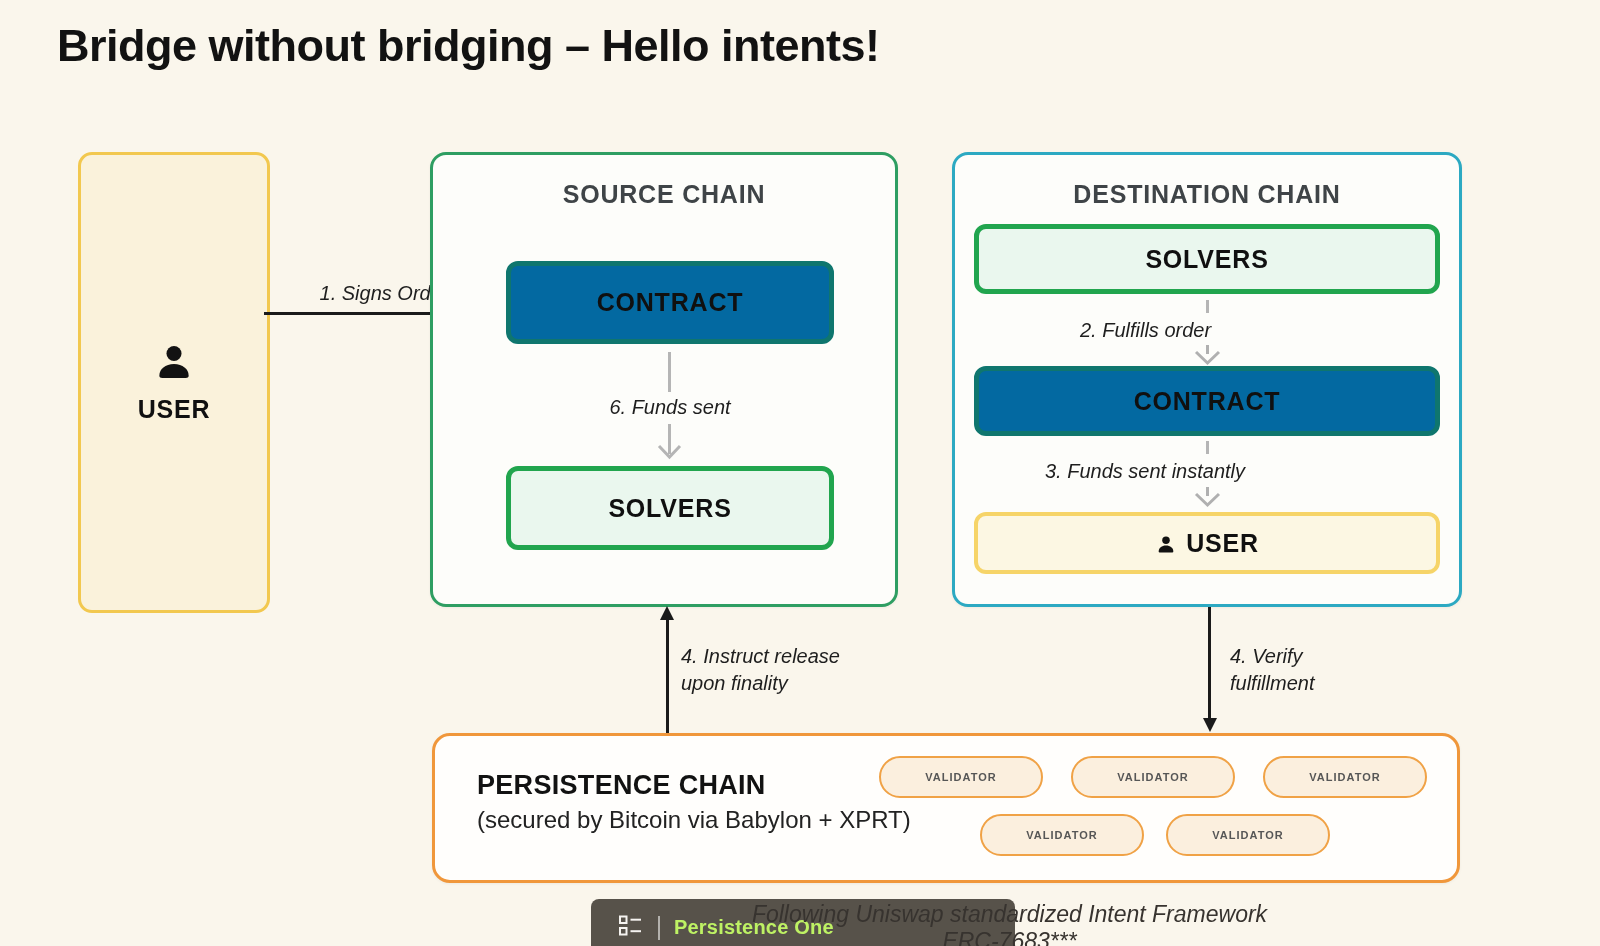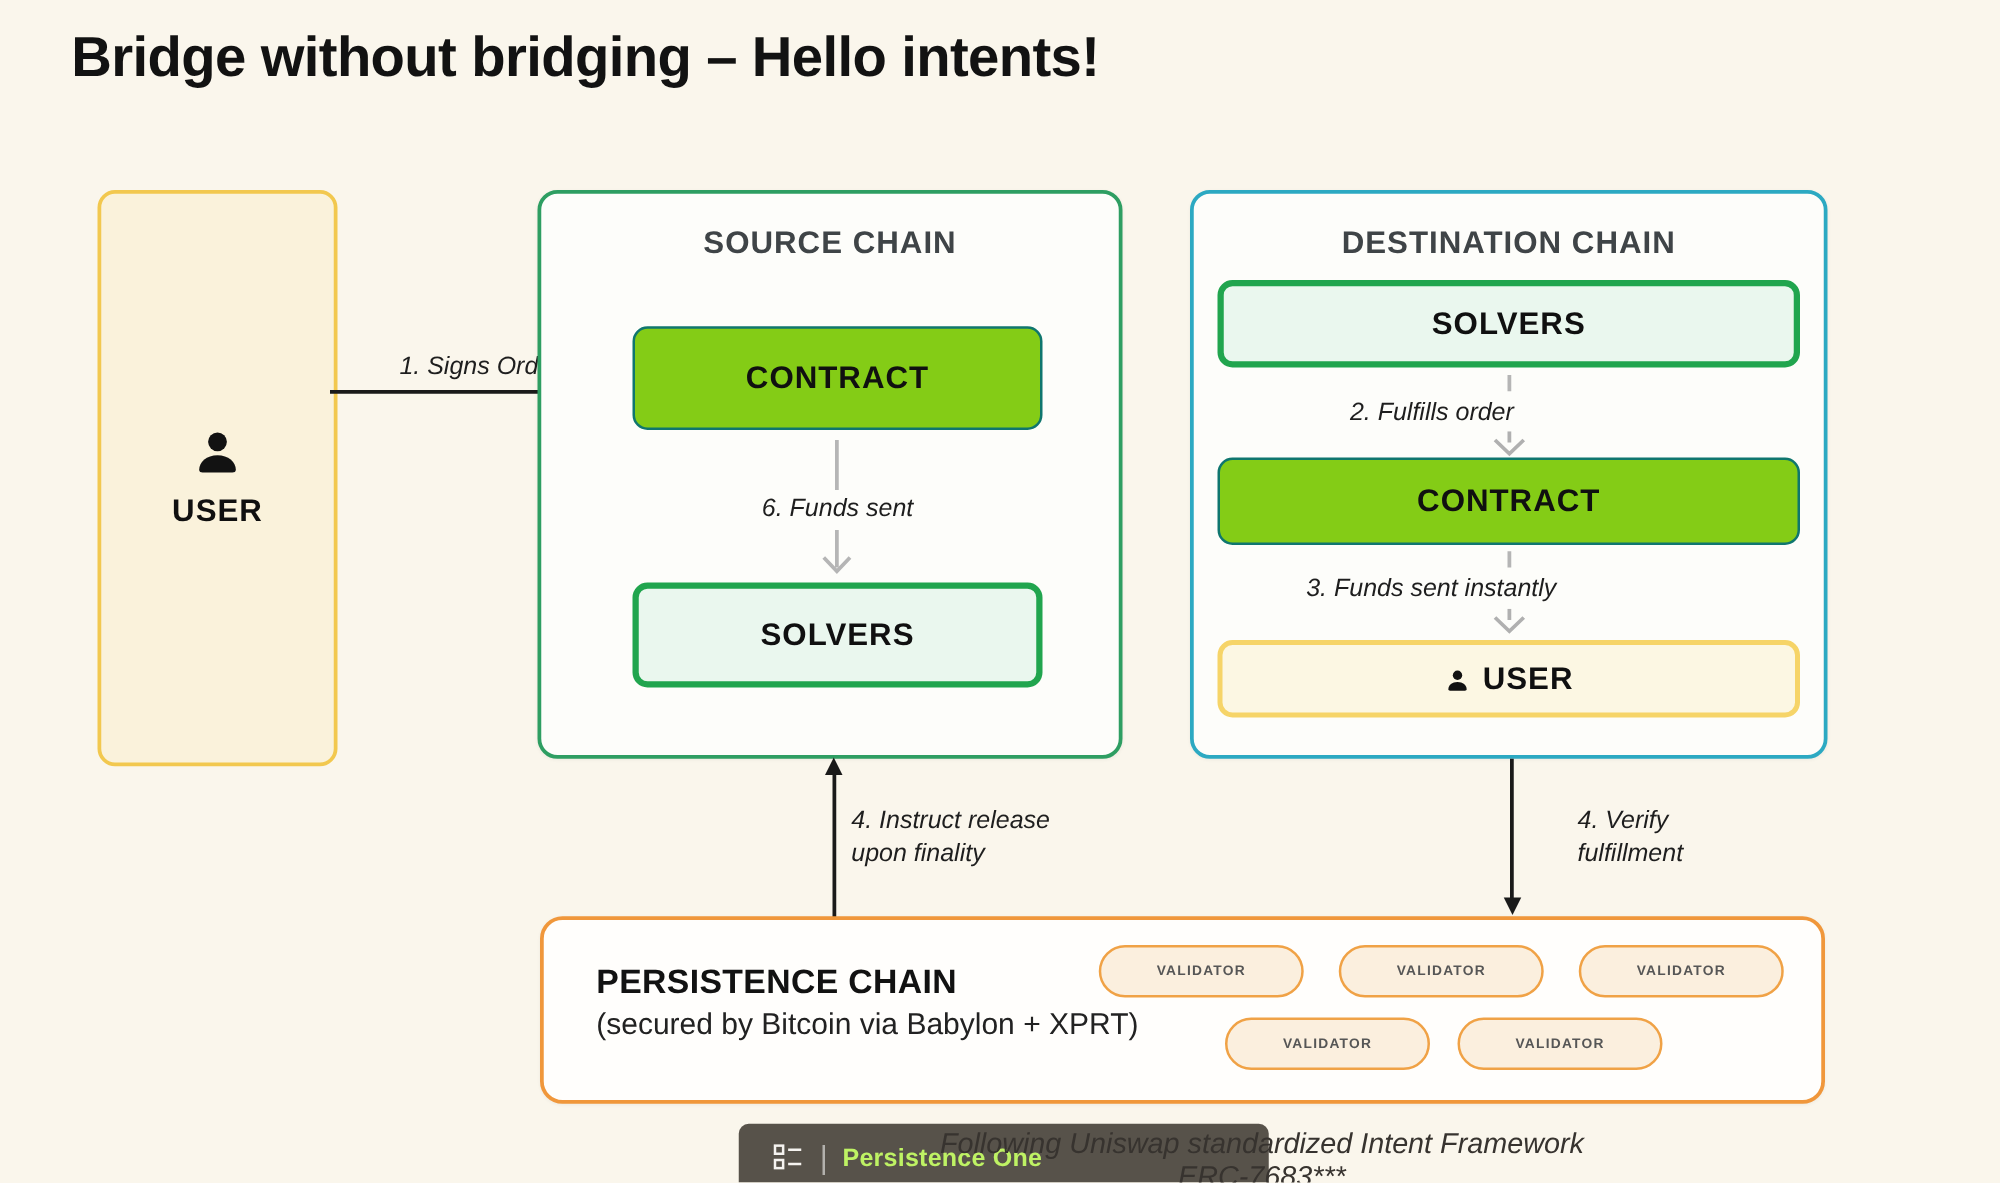--- a/index.html
+++ b/index.html
@@ -40,21 +40,21 @@
     left:432px;top:733px;width:1028px;height:150px;
     background:#FFFEFC;border:3px solid #F0973B;border-radius:18px;
   }
 
   
   .node{
     box-sizing:border-box;border-radius:12px;
     display:flex;align-items:center;justify-content:center;gap:9px;
     font-size:25px;font-weight:700;letter-spacing:0.8px;color:#101010;
   }
-  .node.contract{background:#84cc16;border:2px solid #0f766e;}
+  .node.contract{background:#0369a1;border:5px solid #0f766e;}
   .node.solvers{background:#EAF7EE;border:5px solid #21A54E;}
   .node.userbox{background:#FCF7E3;border:4px solid #F6D468;}
 
   
   .line-v{width:3px;background:#1A1A1A;}
   .line-h{height:3px;background:#1A1A1A;}
   .gray{background:#B5B5B5;}
   .tri{width:0;height:0;}
   .tri.right{border-left:14px solid #1A1A1A;border-top:7px solid transparent;border-bottom:7px solid transparent;}
   .tri.up{border-bottom:14px solid #1A1A1A;border-left:7px solid transparent;border-right:7px solid transparent;}
@@ -166,21 +166,21 @@
 
 <div class="abs tri up" style="left:660px;top:606px;"></div>
 <div class="abs line-v" style="left:666px;top:618px;height:116px;"></div>
 <div class="abs flow-label" style="left:681px;top:643px;">
   <div>4. Instruct release</div>
   <div>upon finality</div>
 </div>
 
 <div class="abs line-v" style="left:1208px;top:607px;height:113px;"></div>
 <div class="abs tri down" style="left:1202.5px;top:718px;"></div>
-<div class="abs flow-label" style="left:1262px;top:643px;">
+<div class="abs flow-label" style="left:1230px;top:643px;">
   <div>4. Verify</div>
   <div>fulfillment</div>
 </div>
 
 <div class="abs panel persistence"></div>
 <div class="abs p-title" style="left:477px;top:770px;">PERSISTENCE CHAIN</div>
 <div class="abs p-sub" style="left:477px;top:806px;">(secured by Bitcoin via Babylon + XPRT)</div>
 
 <div class="abs pill" style="left:879px;top:756px;">VALIDATOR</div>
 <div class="abs pill" style="left:1071px;top:756px;">VALIDATOR</div>

